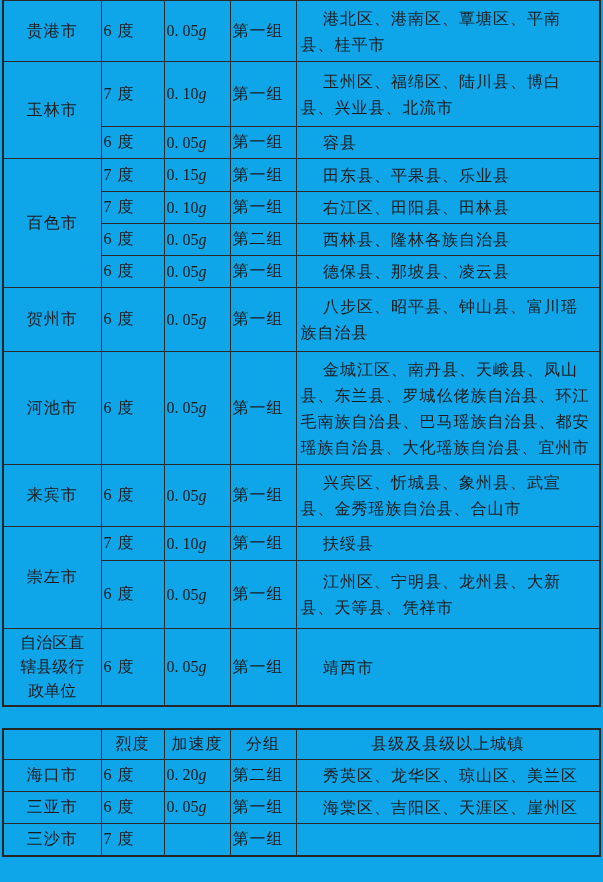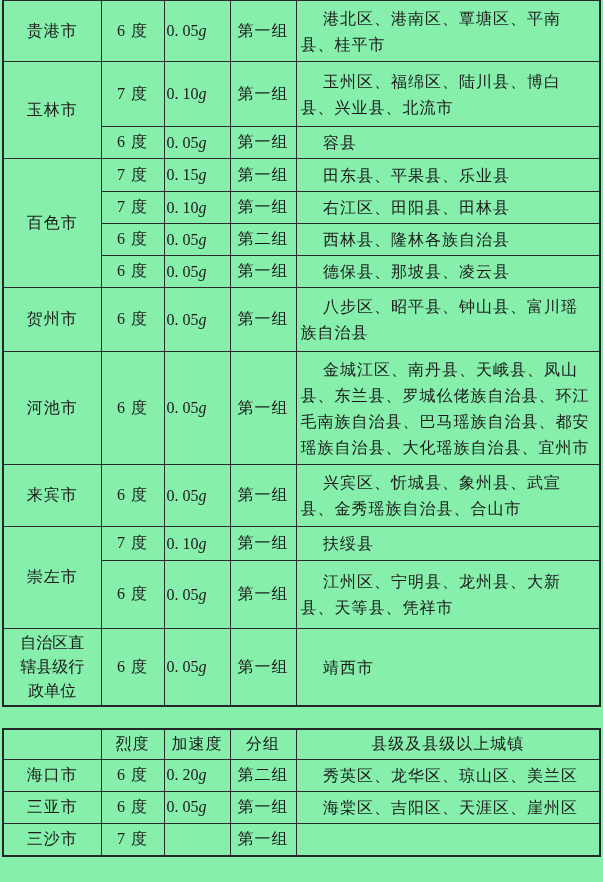--- a/index.html
+++ b/index.html
@@ -10,21 +10,21 @@
   body {
     width: 603px;
     height: 882px;
     font-family: "Liberation Serif", "DejaVu Serif", serif;
     color: #1b1b1b;
     overflow: hidden;
   }
   .page {
     width: 603px;
     height: 882px;
-    background: #86efac;
+    background: #0ea5e9;
   }
   table {
     border-collapse: collapse;
     width: 599px;
     margin-left: 2px;
     table-layout: fixed;
   }
   #t1 {
     border: 2px solid #262626;
     border-top-width: 1px;
@@ -44,21 +44,21 @@
     text-align: center;
     vertical-align: middle;
     letter-spacing: 1px;
   }
   .c-city-long {
     letter-spacing: 0;
     padding: 2px 12px;
     line-height: 24px;
   }
   .c-int, .c-grp {
-    text-align: center;
+    text-align: left;
     vertical-align: middle;
     letter-spacing: 1px;
     white-space: nowrap;
   }
   .c-acc {
     vertical-align: middle;
     white-space: nowrap;
   }
   .gi {
     font-style: italic;

